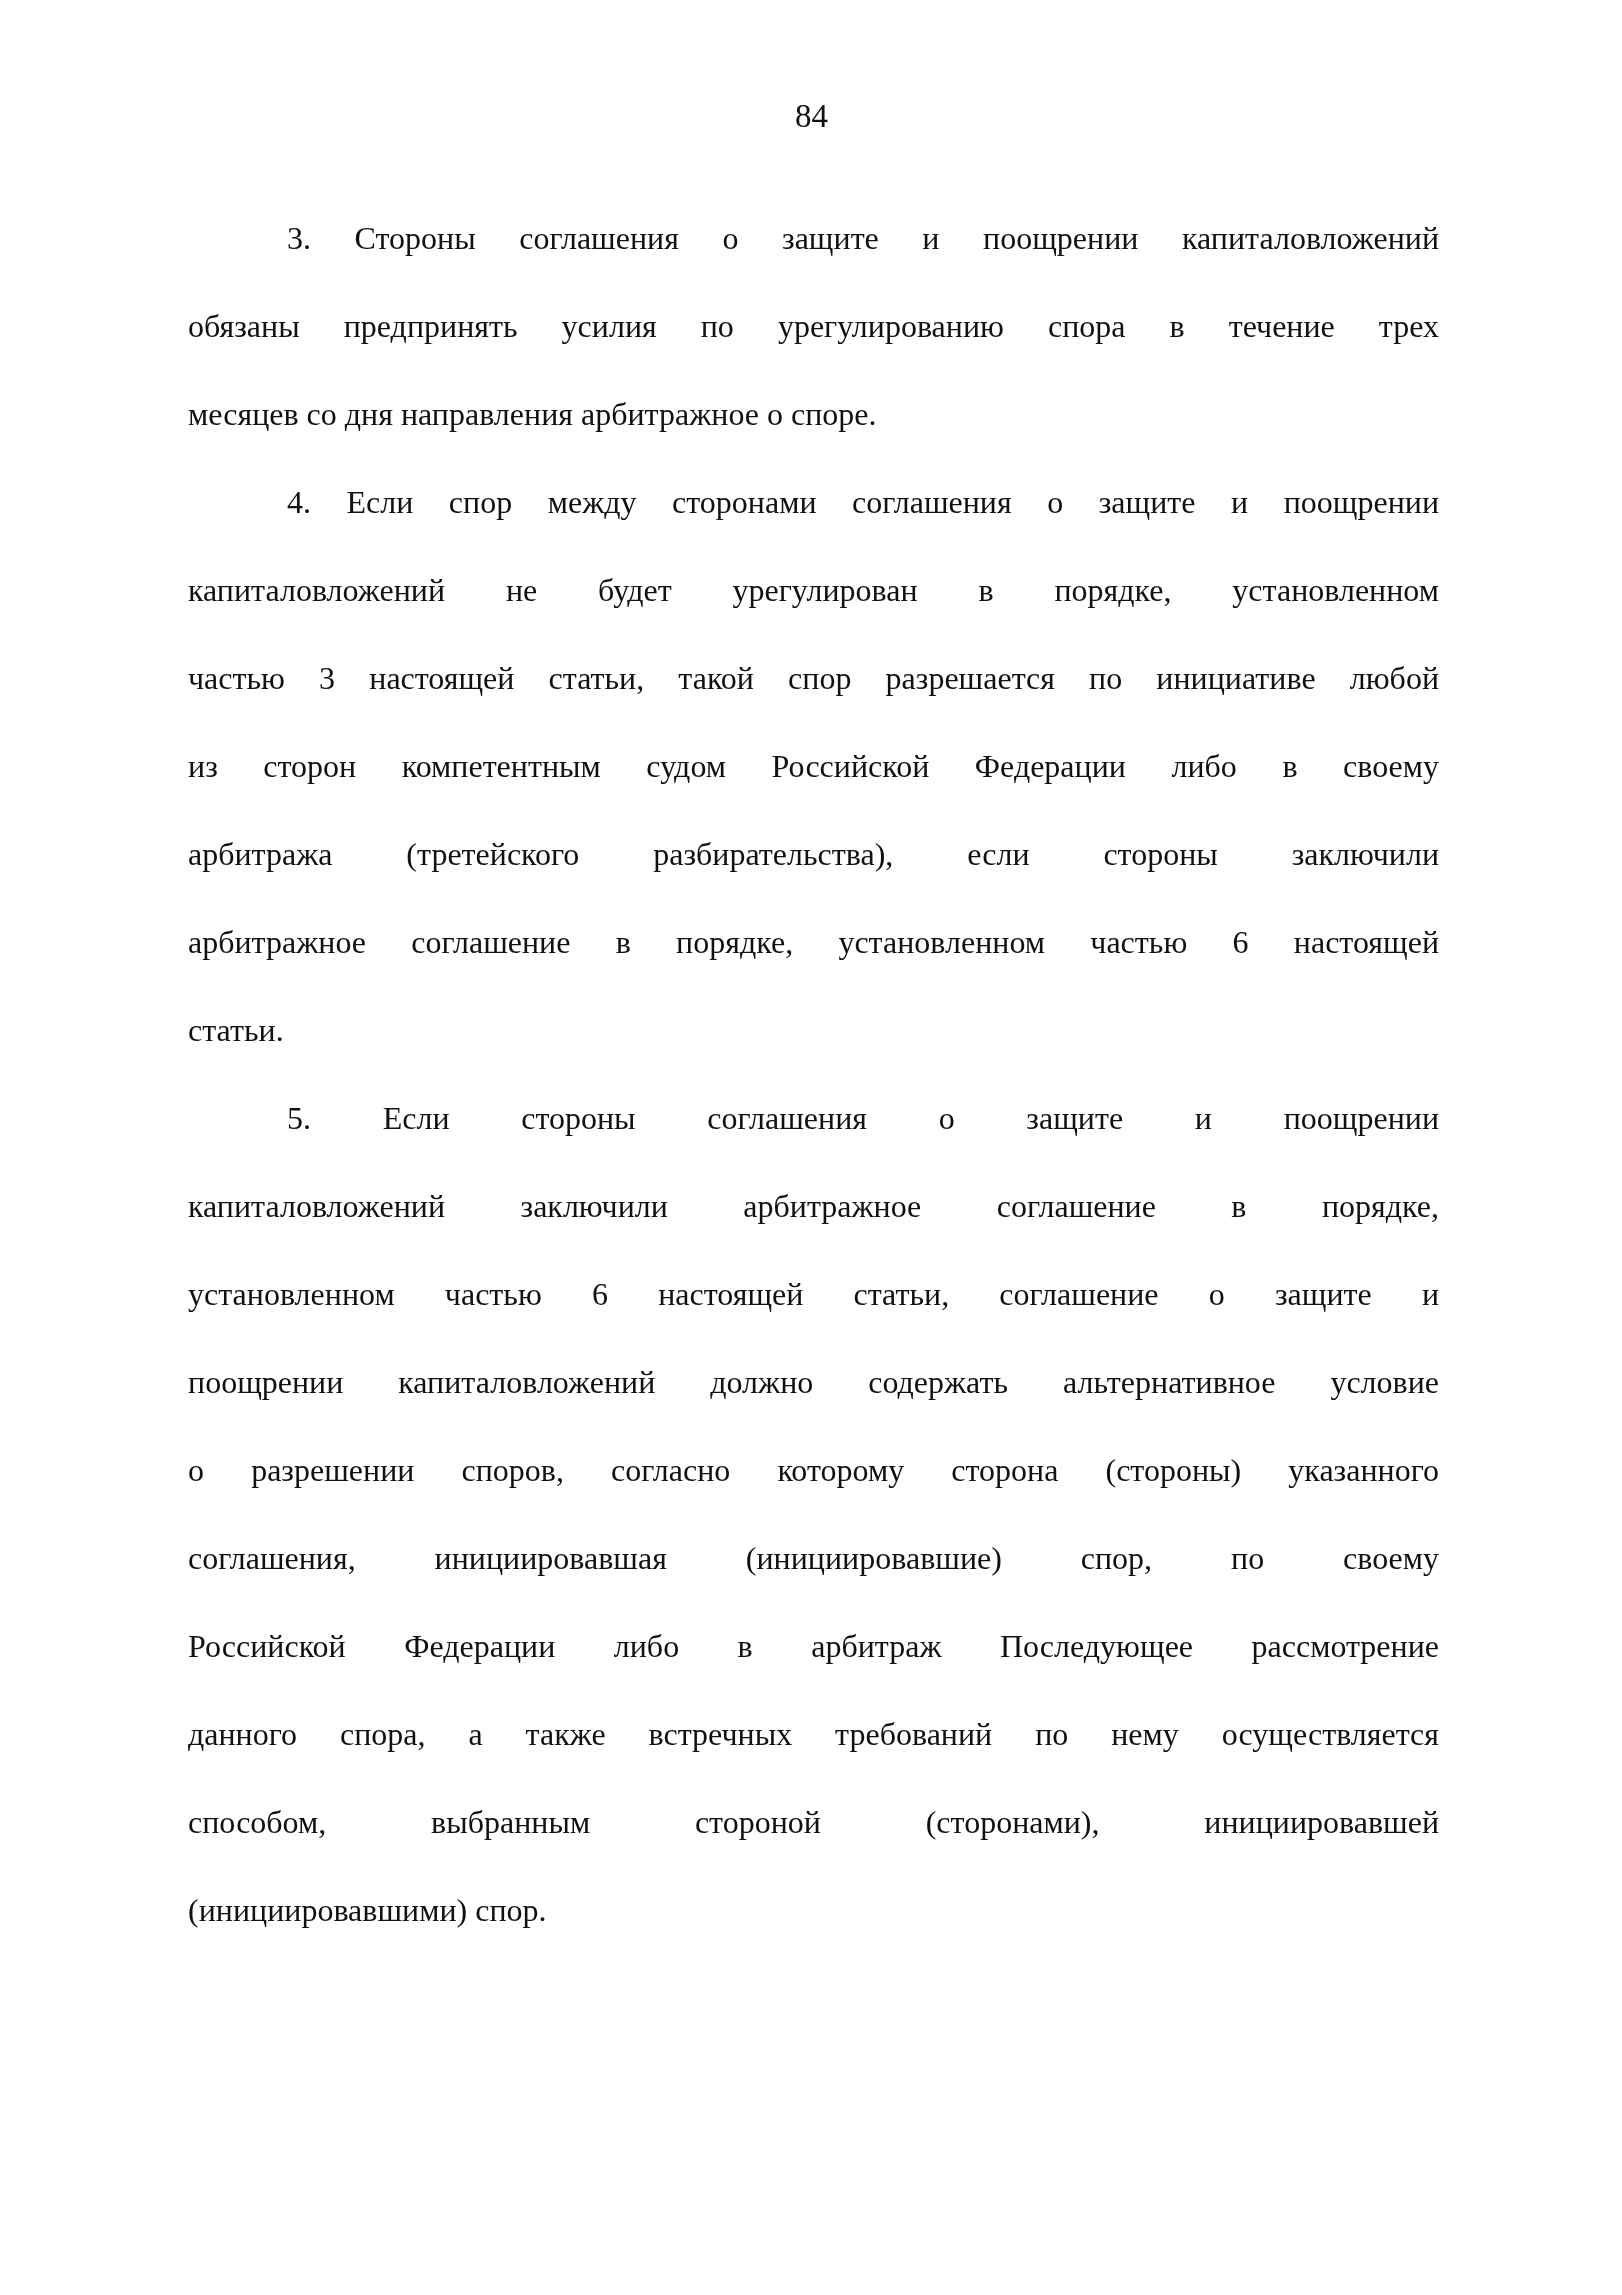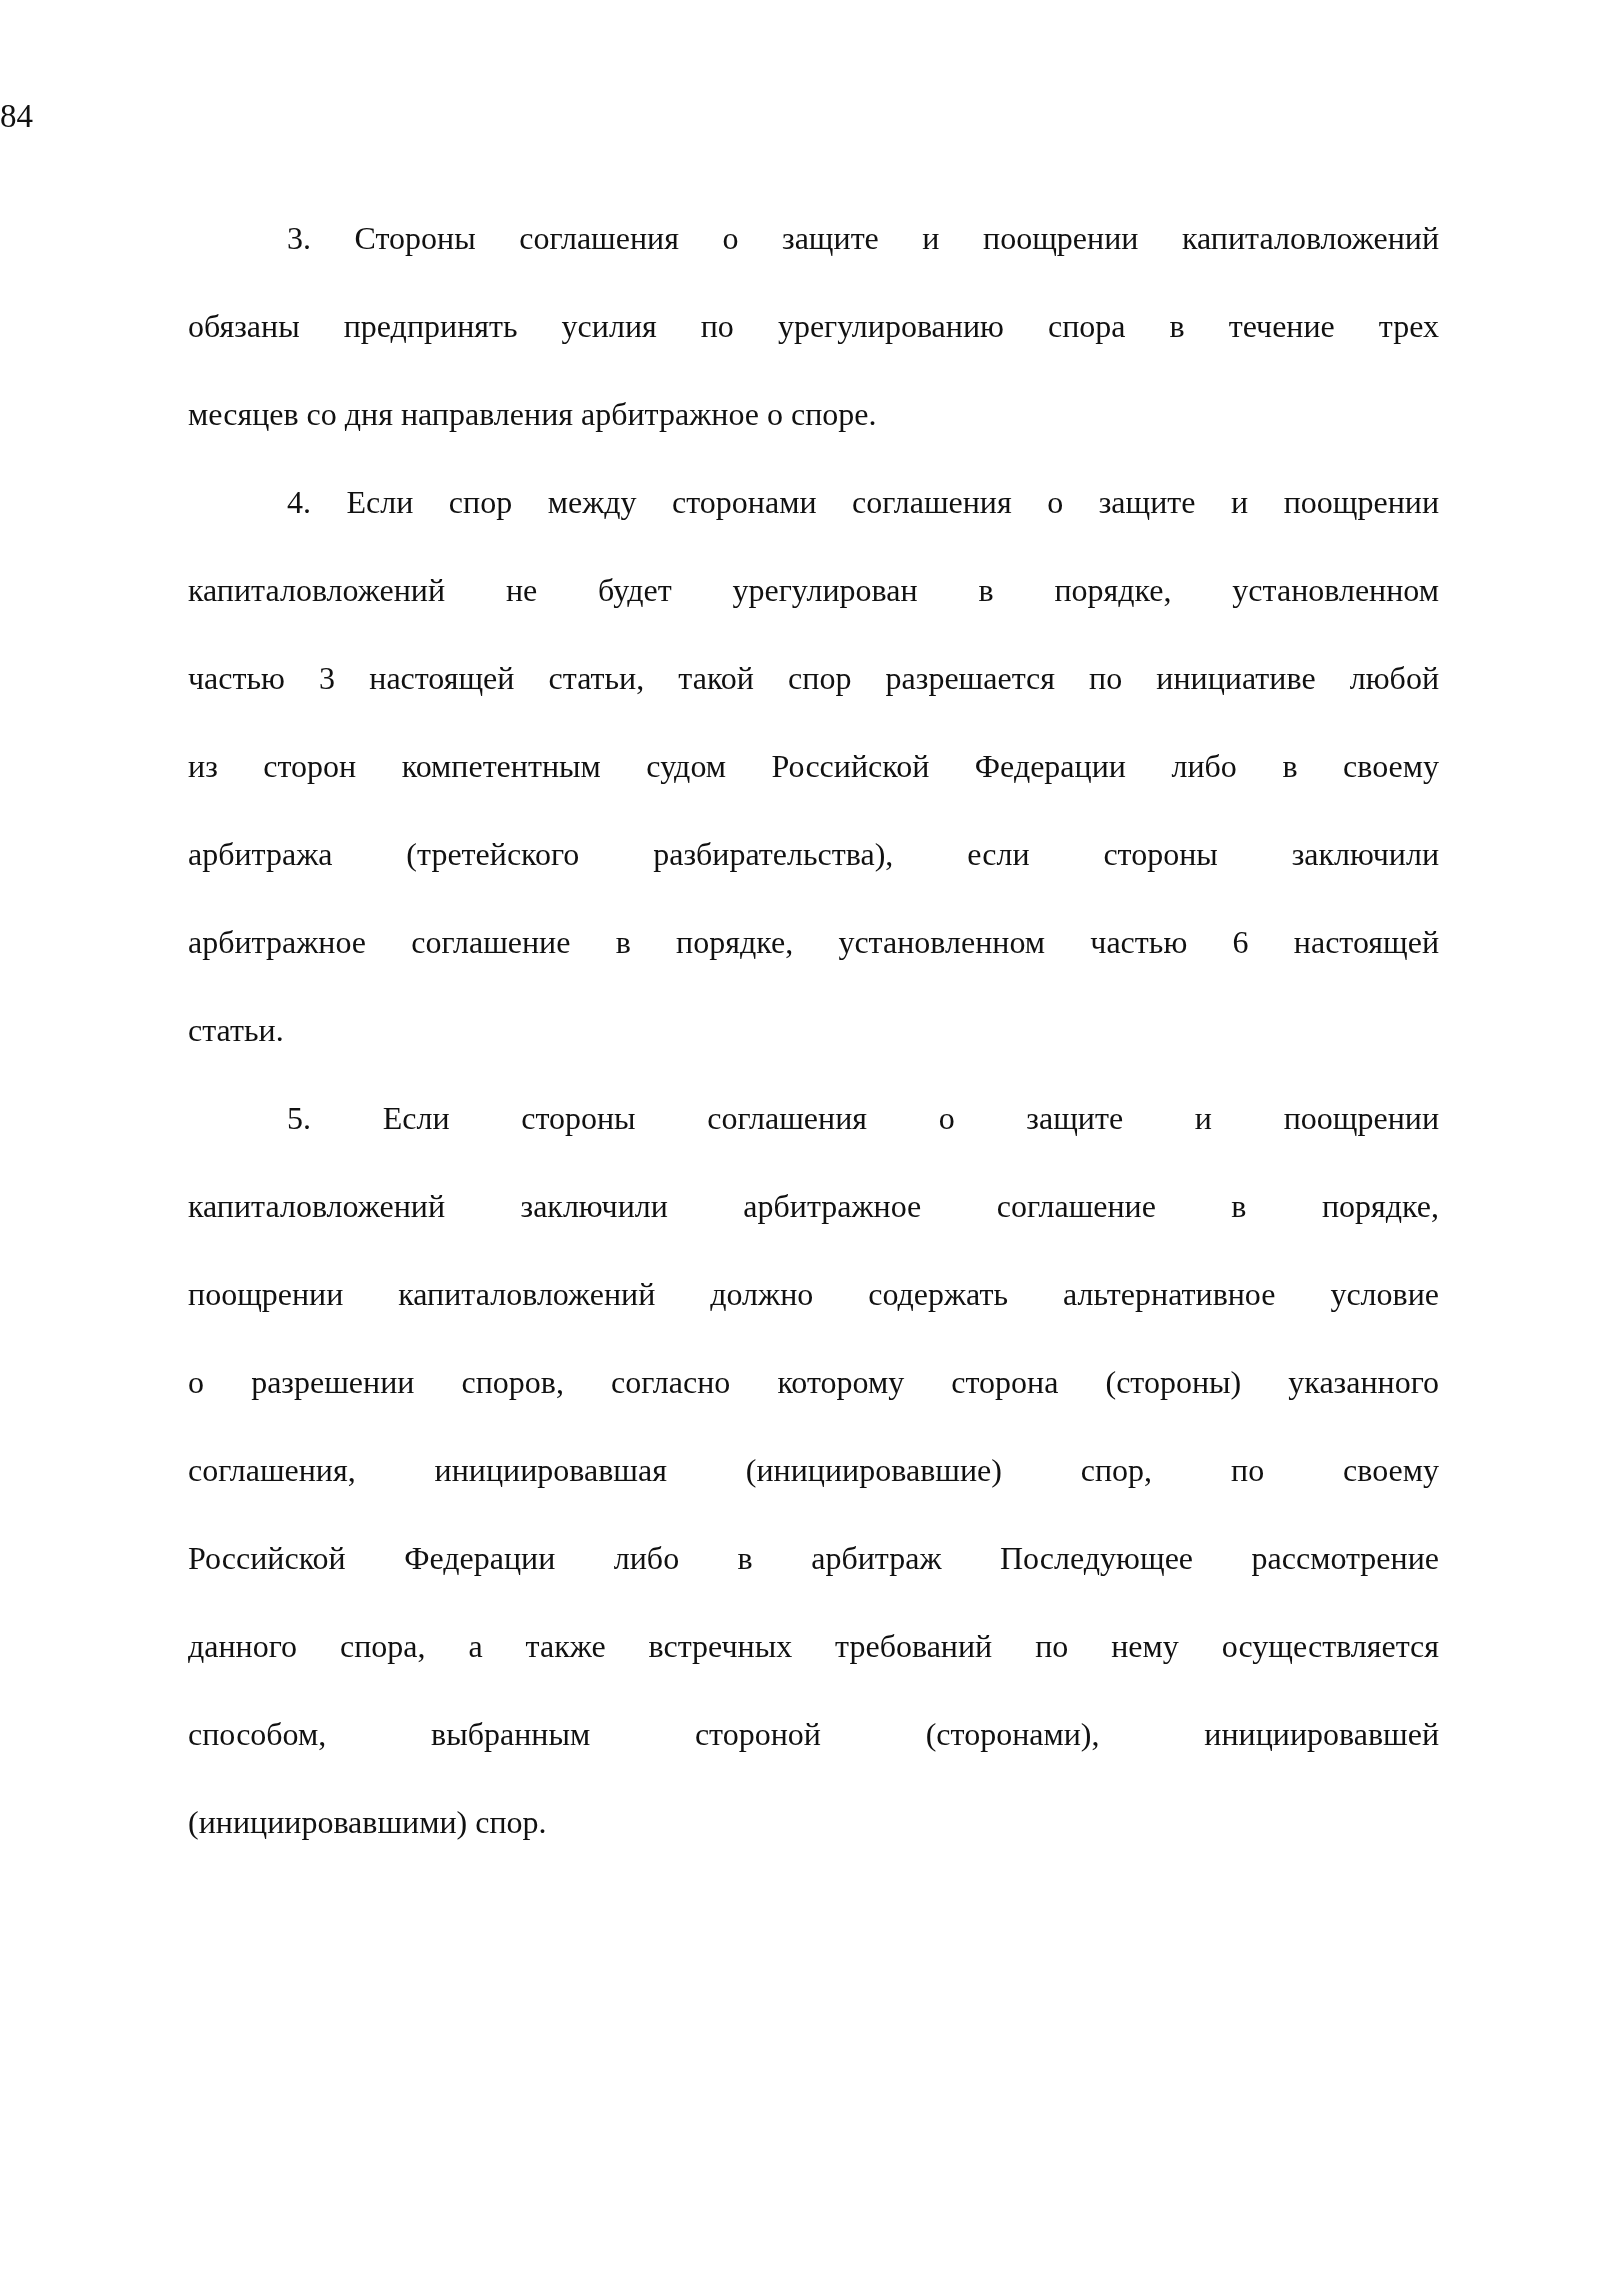--- a/index.html
+++ b/index.html
@@ -1,19 +1,20 @@
 <!DOCTYPE html>
 <html style="font-size:10.5px"><head>
   <meta charset="utf-8">
   <style>
     html, body { margin: 0; padding: 0; background: #ffffff; }
     body { width: 1623px; height: 2295px; position: relative; overflow: hidden; }
     .page { position: absolute; left: 0; top: 0; width: 1623px; height: 2295px; background: #fff; }
     .page-number {
       position: absolute; left: 0; width: 1623px; top: 98px;
+      text-align: center;
       font-family: "Liberation Serif", "DejaVu Serif", serif;
       font-size: 33px; color: #111;
     }
     .body-text {
       position: absolute; left: 188px; width: 1251px; top: 194px;
       font-family: "Liberation Serif", "DejaVu Serif", serif;
       font-size: 32px; line-height: 88px; color: #111;
     }
     .line {
       display: block; height: 88px; white-space: nowrap;
@@ -37,20 +38,21 @@
     <span class="line indent">4. Если спор между сторонами соглашения о защите и поощрении</span>
     <span class="line">капиталовложений не будет урегулирован в порядке, установленном</span>
     <span class="line">частью 3 настоящей статьи, такой спор разрешается по инициативе любой</span>
     <span class="line">из сторон компетентным судом Российской Федерации либо в своему</span>
     <span class="line">арбитража (третейского разбирательства), если стороны заключили</span>
     <span class="line">арбитражное соглашение в порядке, установленном частью 6 настоящей</span>
     <span class="line last">статьи.</span>
 
     <span class="line indent">5. Если стороны соглашения о защите и поощрении</span>
     <span class="line">капиталовложений заключили арбитражное соглашение в порядке,</span>
+    <span class="line">установленном частью 6 настоящей статьи, соглашение о защите и</span>
     <span class="line">поощрении капиталовложений должно содержать альтернативное условие</span>
     <span class="line">о разрешении споров, согласно которому сторона (стороны) указанного</span>
     <span class="line">соглашения, инициировавшая (инициировавшие) спор, по своему</span>
     <span class="line">Российской Федерации либо в арбитраж Последующее рассмотрение</span>
     <span class="line">данного спора, а также встречных требований по нему осуществляется</span>
     <span class="line">способом, выбранным стороной (сторонами), инициировавшей</span>
     <span class="line last">(инициировавшими) спор.</span>
   </div>
 </div>
 

